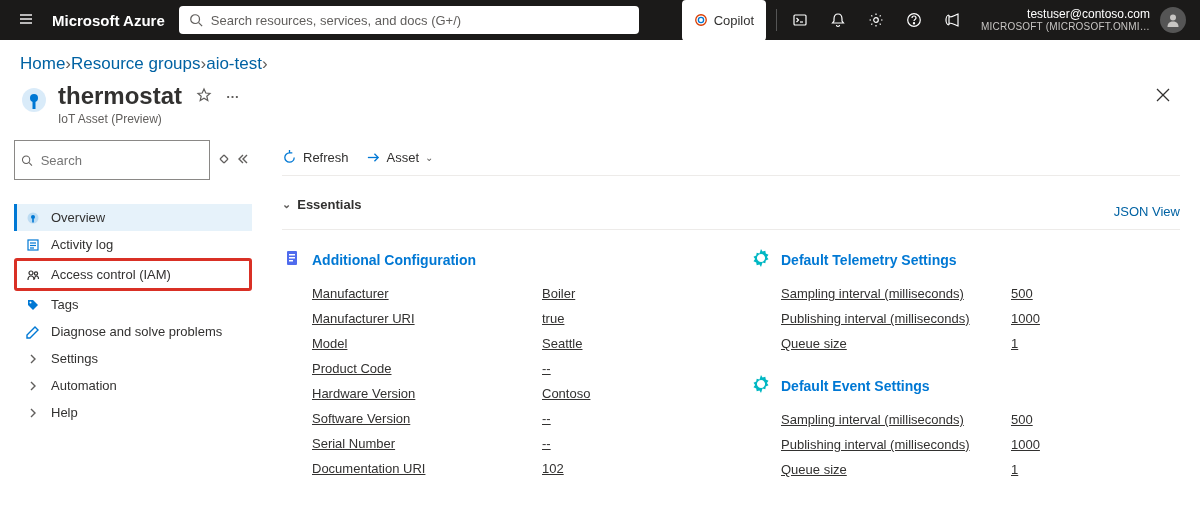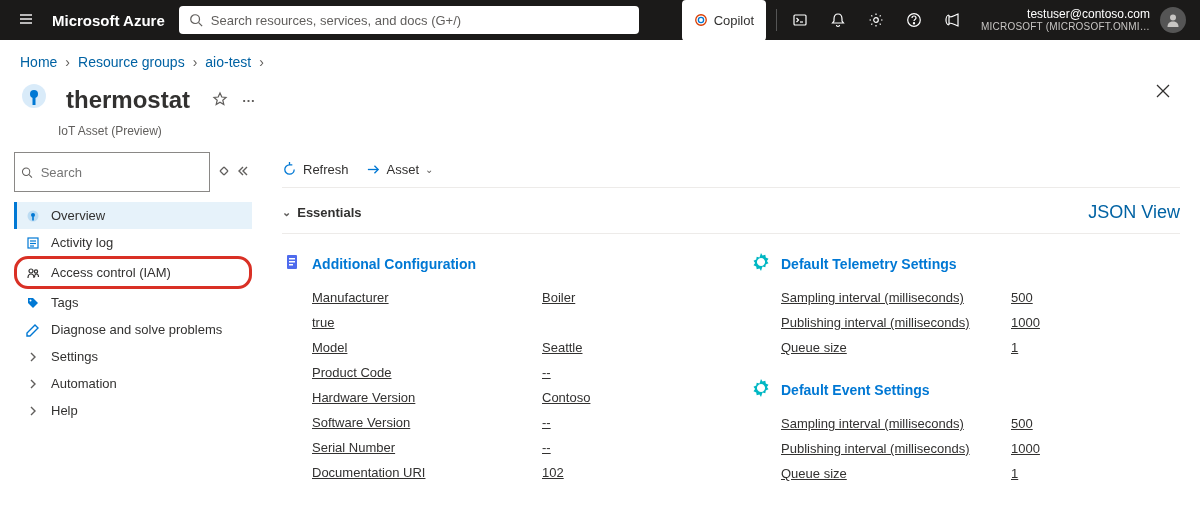--- a/index.html
+++ b/index.html
@@ -62,80 +62,79 @@
   .top-divider { width:1px; height:22px; background:#555; margin:0 4px; }
   .topicons { display: flex; align-items: center; }
   .topicons .ticon { width: 38px; height: 40px; display: flex; align-items:center; justify-content:center; cursor:pointer; }
   .user-area { text-align: right; padding: 0 4px 0 10px; line-height: 1.1; }
   .user-area .u1 { font-size: 12px; }
   .user-area .u2 { font-size: 10px; color: #c8c6c4; letter-spacing: .2px;}
   .avatar { width: 26px; height: 26px; border-radius: 50%; background: #555; margin: 0 6px; display:flex;align-items:center;justify-content:center;}
   
   .breadcrumbs {
     padding: 14px 20px 6px 20px;
-    font-size: 14px;
+    font-size: 17px;
     display: flex;
     align-items: center;
-    gap: 8px;
     color: var(--azure-link);
   }
   .breadcrumbs .chev { color: #605e5c; }
   
   .page-header {
     padding: 2px 20px 10px 20px;
     display: flex;
     align-items: flex-start;
   }
   .resource-icon {
     width: 28px; height: 28px; margin-top:4px;
   }
   .title-block { margin-left: 10px; }
   .title-row { display: flex; align-items: center; gap: 14px; }
-  .title-row h1 { margin:8px; font-size: 24px; font-weight: 600; }
+  .title-row h1 { margin:0; font-size: 24px; font-weight: 600; }
   .subtitle { font-size: 12px; color: var(--text-secondary); margin-top: 2px; }
   .close-btn { margin-left: auto; padding: 6px 10px; cursor:pointer; }
   
   .body-row { display: flex; }
   .sidebar { width: 262px; padding: 4px 10px 0 14px; }
   .sidebar-search {
     display: flex; align-items: center; gap: 6px;
     border: 1px solid #8a8886; height: 40px; padding: 0 6px;
     width: 196px;
     font-size: 13px;
   }
   .sidebar-search input { border:0; outline:0; width:100%; font-size:13px; color:#605e5c; background:transparent;}
   .sort-collapse { display:inline-flex; gap:6px; margin-left:8px; vertical-align:middle; color:#605e5c;}
   .sort-collapse span { cursor:pointer; }
-  .nav { margin-top: 10px; }
+  .nav { margin-top: 24px; }
   .nav-item {
     display: flex; align-items: center; gap: 10px;
     padding: 6px 8px; font-size: 13px; cursor: pointer;
     border-left: 3px solid transparent;
   }
   .nav-item.selected { background: var(--sidebar-sel); border-left-color: var(--azure-blue); }
-  .nav-item.highlighted { border: 3px solid var(--highlight-red); border-radius: 14px; }
+  .nav-item.highlighted { border: 3px solid var(--highlight-red); border-radius: 3px; }
   .nav-item .nicon { width: 16px; display:flex; justify-content:center; }
   
   .content { flex: 1; padding: 0 20px 20px 20px; }
   .toolbar {
     display: flex; align-items: center; gap: 17px;
     padding: 14px 0 10px 0;
     border-bottom: 1px solid var(--border-gray);
   }
   .tb-btn { display:flex; align-items:center; gap:6px; cursor:pointer; font-size:13px; color: var(--text-primary); }
   .tb-btn svg { stroke: var(--azure-blue); }
   .tb-chev { color: #605e5c; font-size: 10px; }
   .essentials-row {
     display:flex; align-items:center; justify-content:space-between;
     padding: 14px 0 10px 0;
     border-bottom: 1px solid var(--border-gray);
   }
   .essentials-left { display:flex; align-items:center; gap:6px; font-weight:600; font-size:13px;}
   .ess-chev { transform: rotate(0deg); color:#605e5c; font-size:11px;}
-  .json-view { color: var(--azure-link); font-size: 18px; cursor:pointer; }
+  .json-view { color: var(--azure-link); font-size: 13px; cursor:pointer;margin-top:14px; }
   .props { display:flex; gap: 40px; padding-top: 18px; }
   .props-col { flex: 1; }
   .section {  }
   .section-head { display:flex; align-items:center; gap:10px; margin-bottom: 10px; margin-top: 0;}
   .section-title { color: var(--azure-blue); font-weight: 600; font-size: 14px; }
   .prop-row { display:flex; padding: 5px 0 5px 30px; font-size: 13px; text-decoration: underline; }
   .prop-label { width: 230px; color: var(--text-primary); }
   .prop-value { color: var(--text-primary); }
 </style>
 </head>
@@ -389,20 +388,21 @@
                 </svg>
             </span>
             <span class="section-title">Additional Configuration</span>
           </div>
           <div id="rows-additional">
               <div class="prop-row">
                 <div class="prop-label">Manufacturer</div>
                 <div class="prop-value">Boiler</div>
               </div>
               <div class="prop-row">
+                <div class="prop-label">Manufacturer URI</div>
                 <div class="prop-value">true</div>
               </div>
               <div class="prop-row">
                 <div class="prop-label">Model</div>
                 <div class="prop-value">Seattle</div>
               </div>
               <div class="prop-row">
                 <div class="prop-label">Product Code</div>
                 <div class="prop-value">--</div>
               </div>

